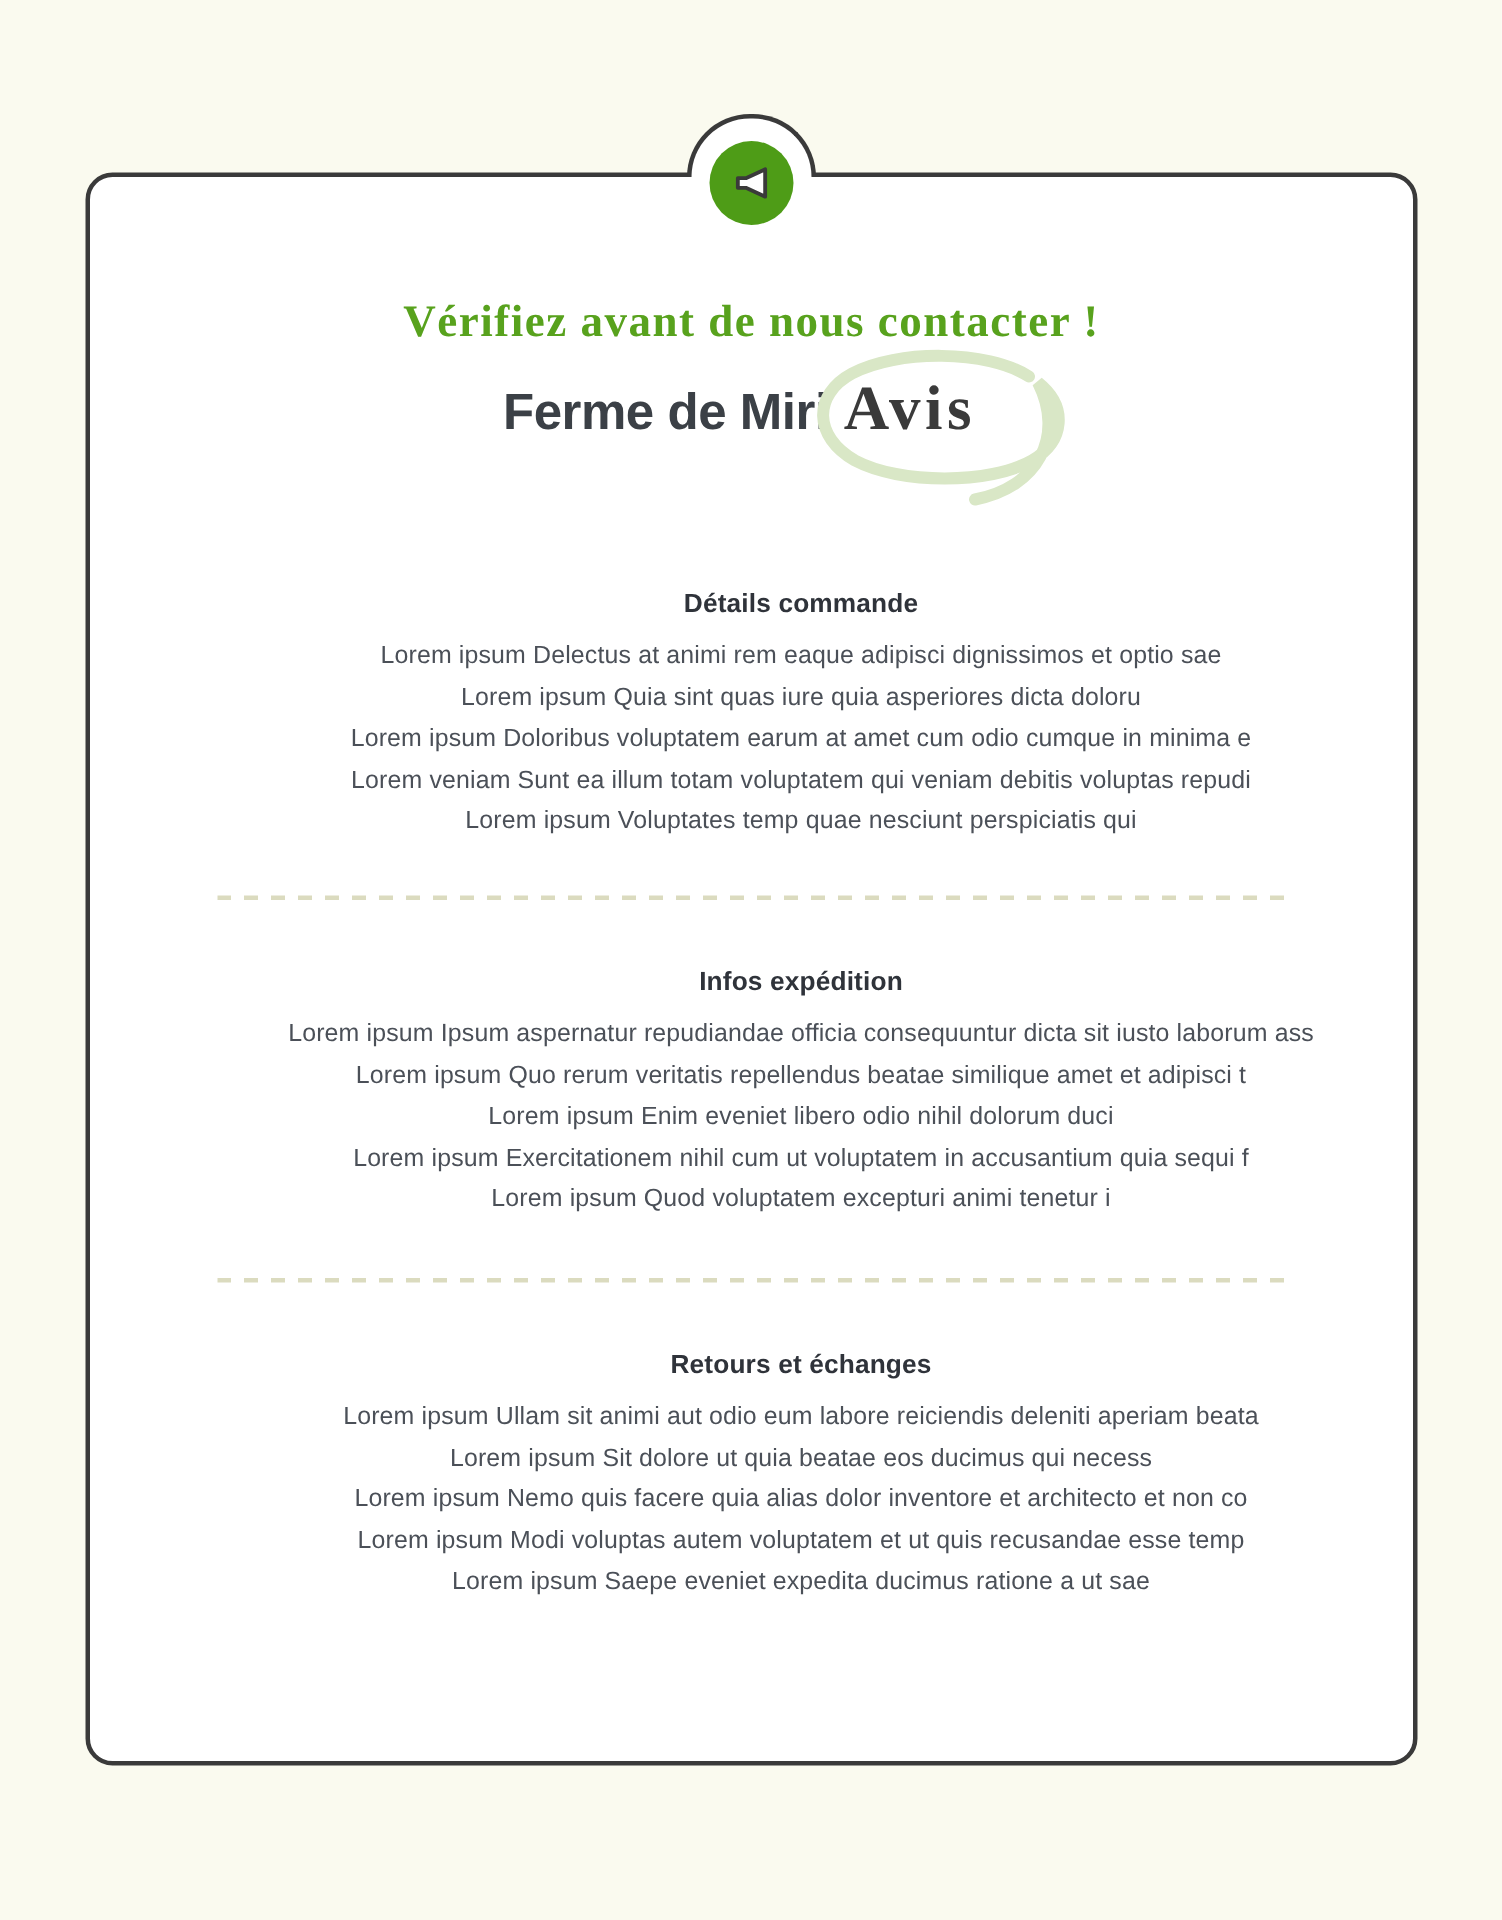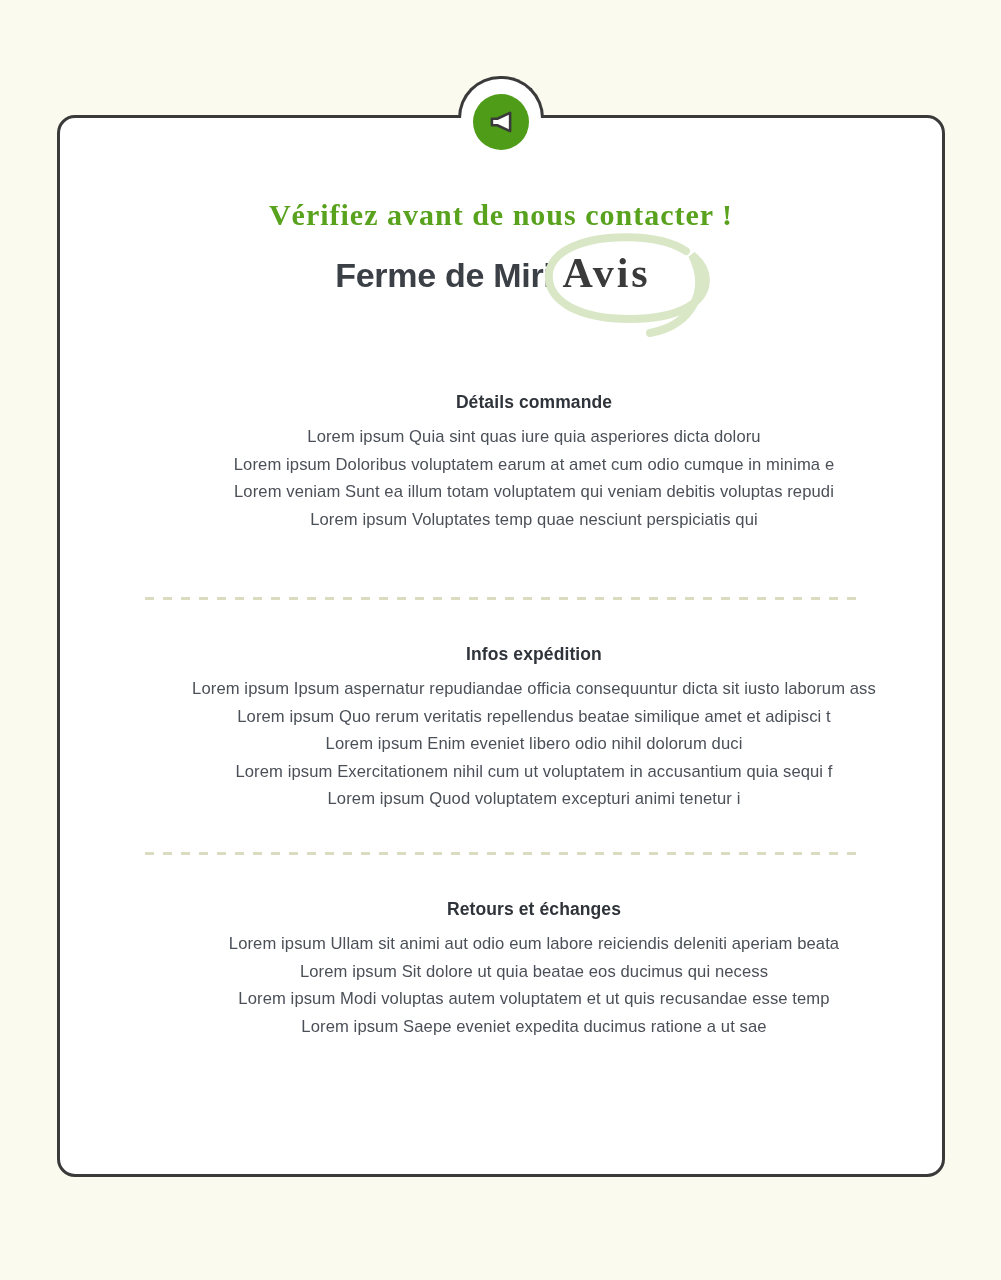--- a/index.html
+++ b/index.html
@@ -138,20 +138,21 @@
 
     <div class="brand-row">
       <span class="brand-prefix">Ferme de Miri</span>
         <span class="avis-wrap"><svg class="avis-ring" viewBox="0 0 176 116">
             <path d="M148 22 C120 4 60 4 30 20 C4 34 4 62 32 78 C62 94 122 94 150 78 C172 65 174 42 154 26 C172 62 154 96 112 104" fill="none" stroke="#D9E7C6" stroke-width="8" stroke-linecap="round"></path>
           </svg><span class="avis-text">Avis</span></span>
     </div>
 
     <div class="section section-1">
       <h2>Détails commande</h2>
+      <div class="line">Lorem ipsum Delectus at animi rem eaque adipisci dignissimos et optio sae</div>
       <div class="line">Lorem ipsum Quia sint quas iure quia asperiores dicta doloru</div>
       <div class="line">Lorem ipsum Doloribus voluptatem earum at amet cum odio cumque in minima e</div>
       <div class="line">Lorem veniam Sunt ea illum totam voluptatem qui veniam debitis voluptas repudi</div>
       <div class="line">Lorem ipsum Voluptates temp quae nesciunt perspiciatis qui</div>
     </div>
 
     <div class="divider divider-1"></div>
 
     <div class="section section-2">
       <h2>Infos expédition</h2>
@@ -161,18 +162,19 @@
       <div class="line">Lorem ipsum Exercitationem nihil cum ut voluptatem in accusantium quia sequi f</div>
       <div class="line">Lorem ipsum Quod voluptatem excepturi animi tenetur i</div>
     </div>
 
     <div class="divider divider-2"></div>
 
     <div class="section section-3">
       <h2>Retours et échanges</h2>
       <div class="line">Lorem ipsum Ullam sit animi aut odio eum labore reiciendis deleniti aperiam beata</div>
       <div class="line">Lorem ipsum Sit dolore ut quia beatae eos ducimus qui necess</div>
+      <div class="line">Lorem ipsum Nemo quis facere quia alias dolor inventore et architecto et non co</div>
       <div class="line">Lorem ipsum Modi voluptas autem voluptatem et ut quis recusandae esse temp</div>
       <div class="line">Lorem ipsum Saepe eveniet expedita ducimus ratione a ut sae</div>
     </div>
 
   </div>
 </div>
 
 </body></html>

